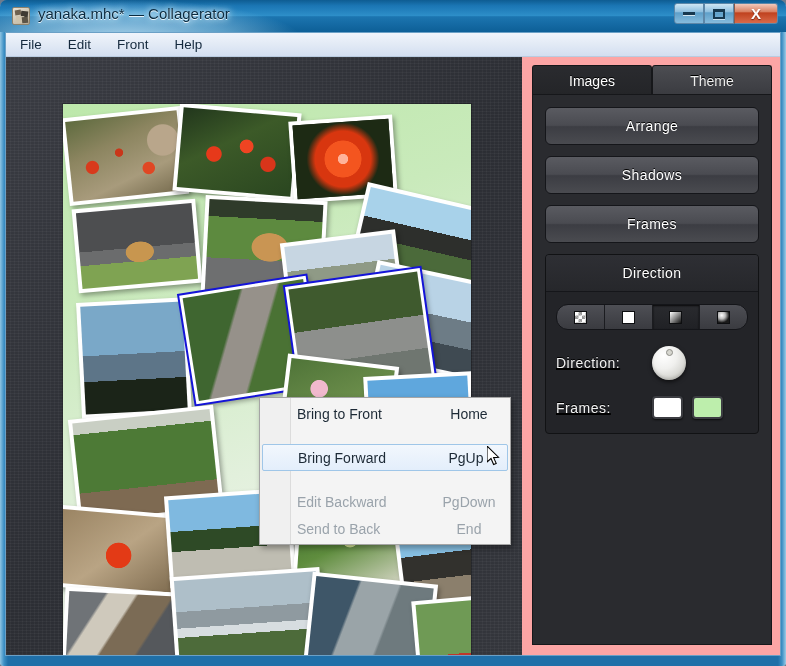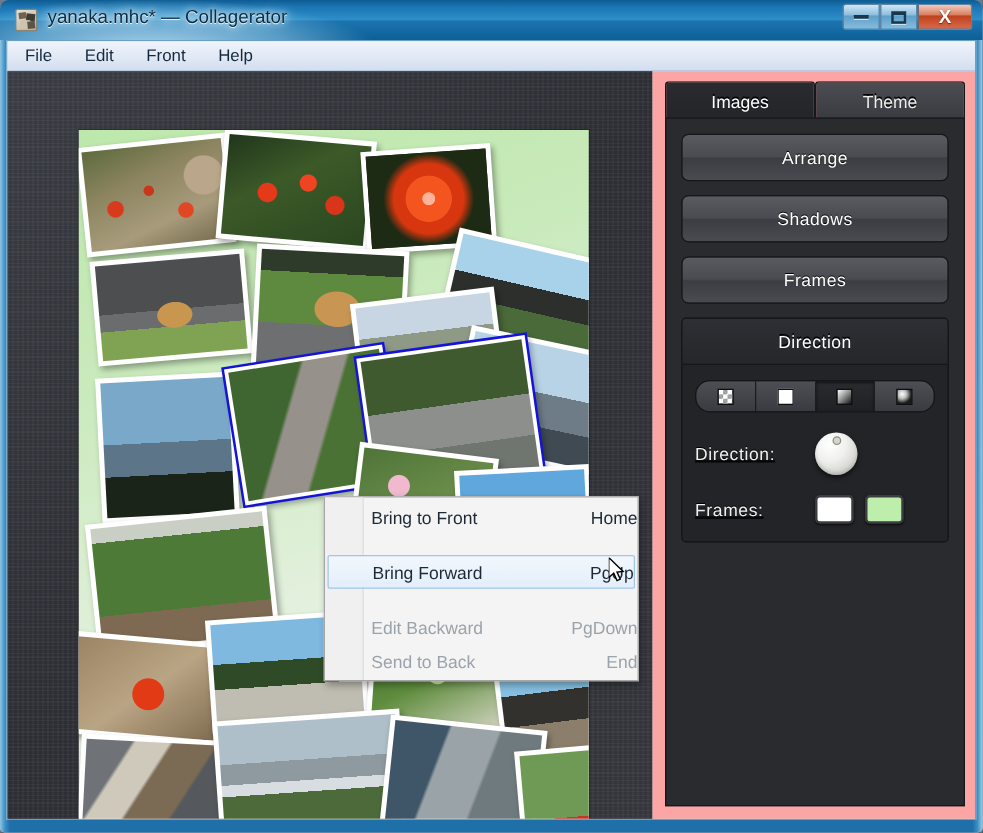--- a/index.html
+++ b/index.html
@@ -105,21 +105,21 @@
   .ctxmenu{position:absolute;left:253px;top:364px;width:252px;
     background:#f4f4f4;border:1px solid #a5a5a5;box-shadow:2px 3px 6px rgba(0,0,0,.35);
     padding:2px 0;box-sizing:border-box;}
   .ctxgutter{position:absolute;left:0;top:0;width:30px;height:100%;background:#f0f0f0;
     border-right:1px solid #dcdcdc;}
   .ctxitem{position:relative;height:27px;display:flex;align-items:center;
     padding-left:37px;box-sizing:border-box;font-size:14px;color:#1d2a36;z-index:2;}
   .ctxitem.disabled{color:#9aa3ab;}
   .ctxitem.hot{background:linear-gradient(to bottom,#f2f7fd,#e3eefb);
     border:1px solid #9fc6e8;border-radius:2px;margin:17px 2px;padding-left:35px;}
-  .ctxkey{position:absolute;right:0;width:82px;text-align:right;}
+  .ctxkey{position:absolute;right:0;width:82px;text-align:center;}
   .cursor{position:absolute;left:481px;top:413px;width:13px;height:21px;z-index:50;}
 </style>
 </head>
 <body>
 
 <div class="window">
   <div class="glassframe"></div>
 
   <div class="titlebar">
     <div class="titleglow"></div>

